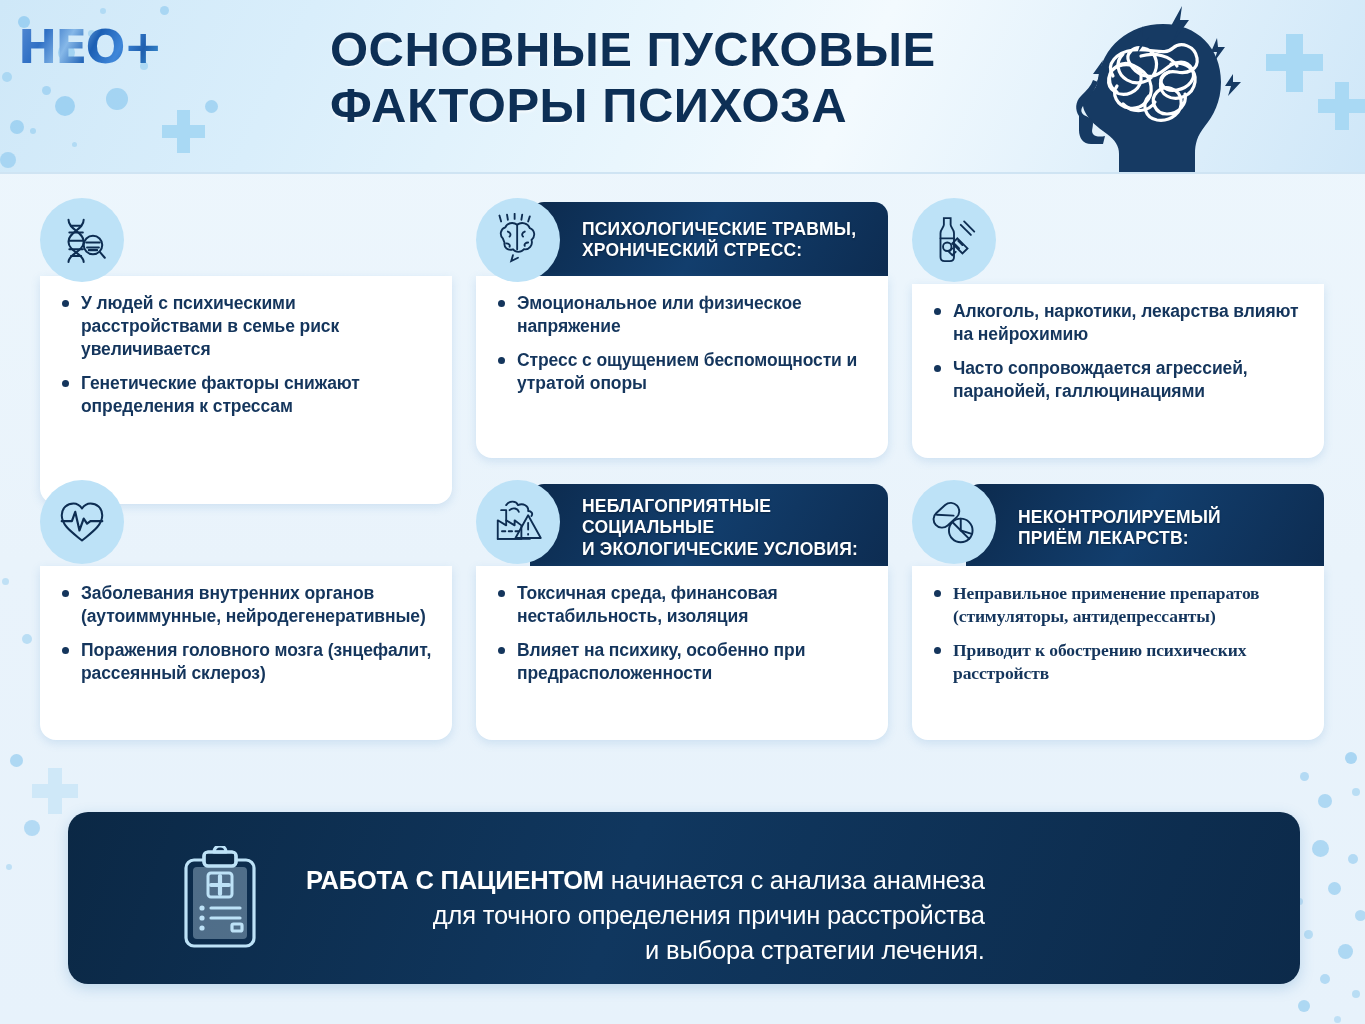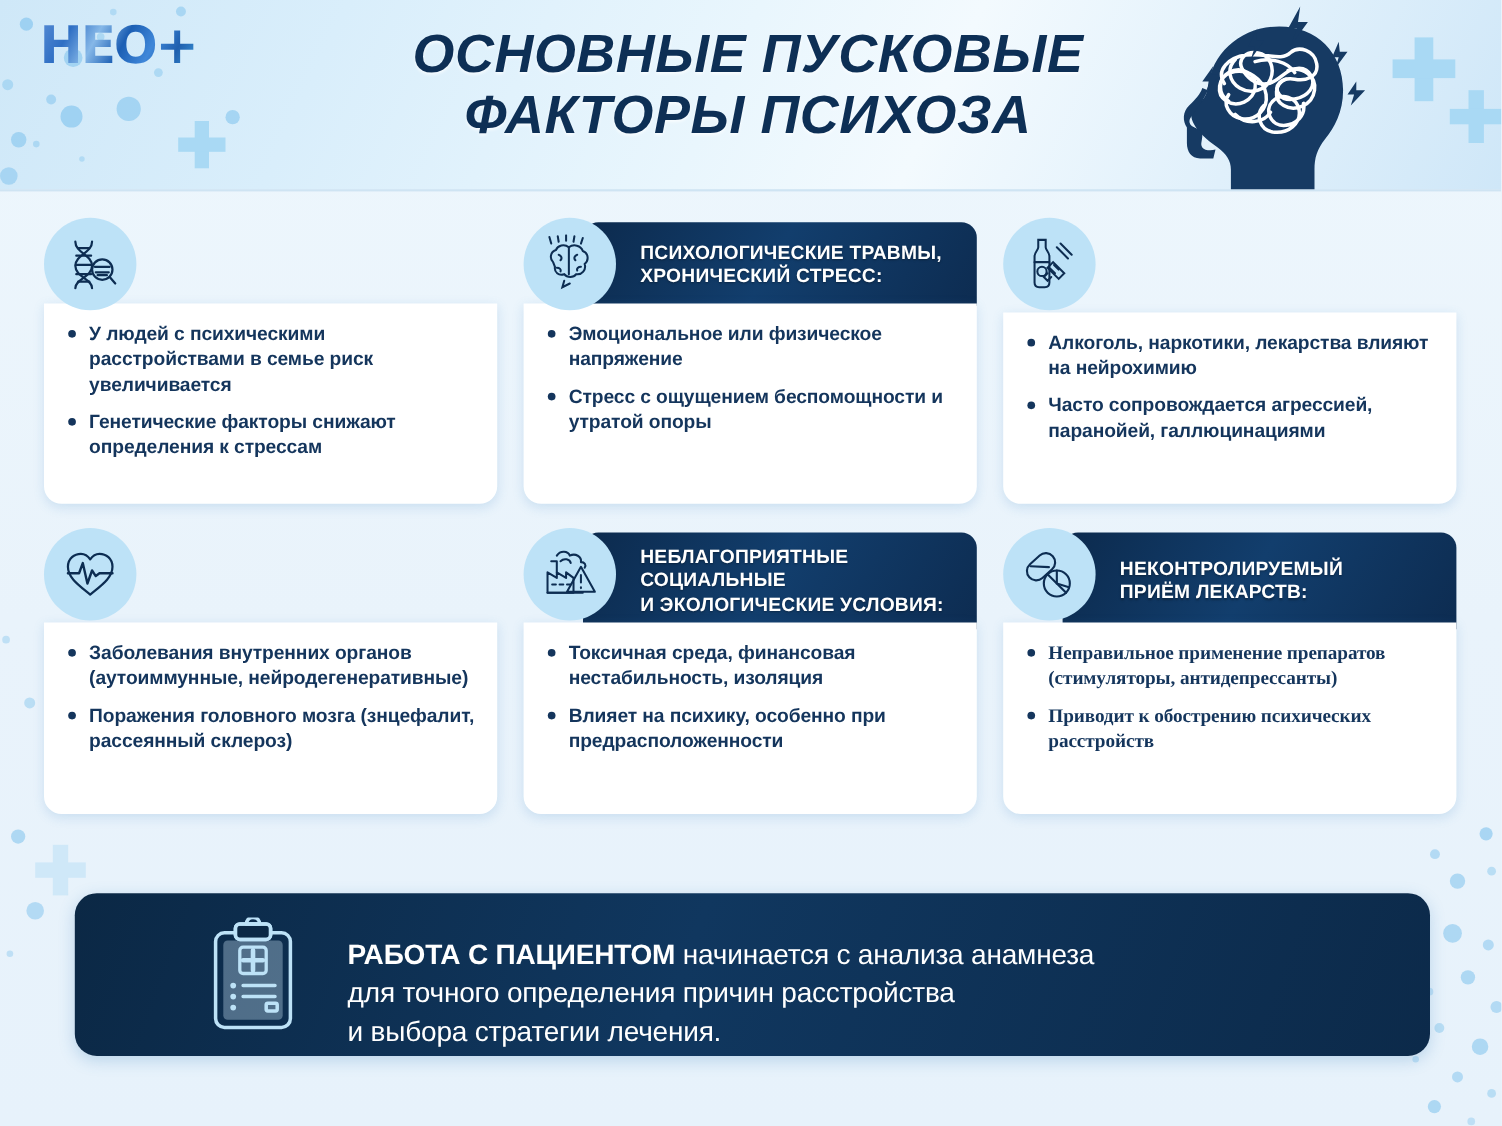--- a/index.html
+++ b/index.html
@@ -31,48 +31,46 @@
     left: 0; top: 0;
     width: 1365px;
     height: 174px;
     background: linear-gradient(115deg, #cfe8f8 0%, #d9eefb 22%, #e9f6fd 48%, #f3fafe 62%, #e0f0fb 82%, #cfe7f8 100%);
     border-bottom: 2px solid #cfe4f3;
     overflow: hidden;
   }
 
   .logo {
     position: absolute;
-    left: 36px; top: 14px;
+    left: 18px; top: 14px;
     width: 190px; height: 60px;
     display: flex;
-    align-items: flex-start;
+    align-items: flex-end;
   }
   .logo-text {
     font-size: 47px;
     font-weight: bold;
     letter-spacing: -2px;
     background: linear-gradient(118deg, #5b8fd6 0%, #2f6fc4 20%, #86b8e8 36%, #1c5fb4 52%, #3f87d9 68%, #1f5fae 82%, #45a3e0 100%);
     -webkit-background-clip: text;
     background-clip: text;
     color: transparent;
     font-family: "DejaVu Sans", sans-serif;
   }
 
   .title {
     position: absolute;
     left: 330px; top: 22px;
     width: 700px;
-    text-align: center;
     color: #0d2f55;
     font-size: 49px;
     font-weight: bold;
     line-height: 1.14;
     letter-spacing: 0.5px;
     text-shadow: 0 2px 3px rgba(255,255,255,.75);
-    font-style: italic;
   }
 
   .head-art {
     position: absolute;
     right: 90px; top: 4px;
     width: 230px; height: 172px;
   }
 
   
   .deco { position: absolute; pointer-events: none; }
@@ -173,27 +171,28 @@
     width: 7px; height: 7px;
     border-radius: 50%;
     background: #14355c;
   }
 
   
   .banner {
     position: absolute;
     left: 68px; top: 812px;
     width: 1232px;
-    height: 148px;
+    height: 172px;
     background: linear-gradient(110deg, #0b2845 0%, #10375f 45%, #0c2a4a 100%);
     border-radius: 20px;
     box-shadow: 0 4px 14px rgba(60,130,190,.25);
     display: flex;
     align-items: center;
-    padding: 0 34px;
+    padding: 0 24px;
+    text-align: right;
   }
 
   .banner-icon {
     width: 80px; height: 104px;
     flex: 0 0 80px;
     margin-left: 88px;
     margin-right: 46px;
   }
   .banner-icon svg { width: 80px; height: 104px; display: block; }
 
@@ -327,21 +326,21 @@
       <div class="card-icon">
         <svg viewBox="0 0 64 64" fill="none" stroke="#0d2d52" stroke-width="2.4" stroke-linecap="round">
           <path d="M16 8 C 16 20 34 22 34 34 C 34 46 16 48 16 58"></path>
           <path d="M34 8 C 34 20 16 22 16 34 C 16 46 34 48 34 58"></path>
           <path d="M19 15 H31 M17 23 H33 M17 43 H33 M19 51 H31 M16.5 33 H33.5"></path>
           <circle cx="45" cy="38" r="11"></circle>
           <path d="M53 46 L 59 53"></path>
           <path d="M37 35 H53 M38 41 H52 M40 44 H50"></path>
         </svg>
       </div>
-      <div class="card-body" style="top:80px;height:182px;">
+      <div class="card-body" style="top:80px;height:228px;">
         <ul class="bullets">
           <li>У людей с психическими расстройствами в семье риск увеличивается</li>
           <li>Генетические факторы снижают определения к стрессам</li>
         </ul>
       </div>
     </div>
 
     <div class="card">
       <div class="card-head">
         <span class="card-title">ПСИХОЛОГИЧЕСКИЕ ТРАВМЫ,

